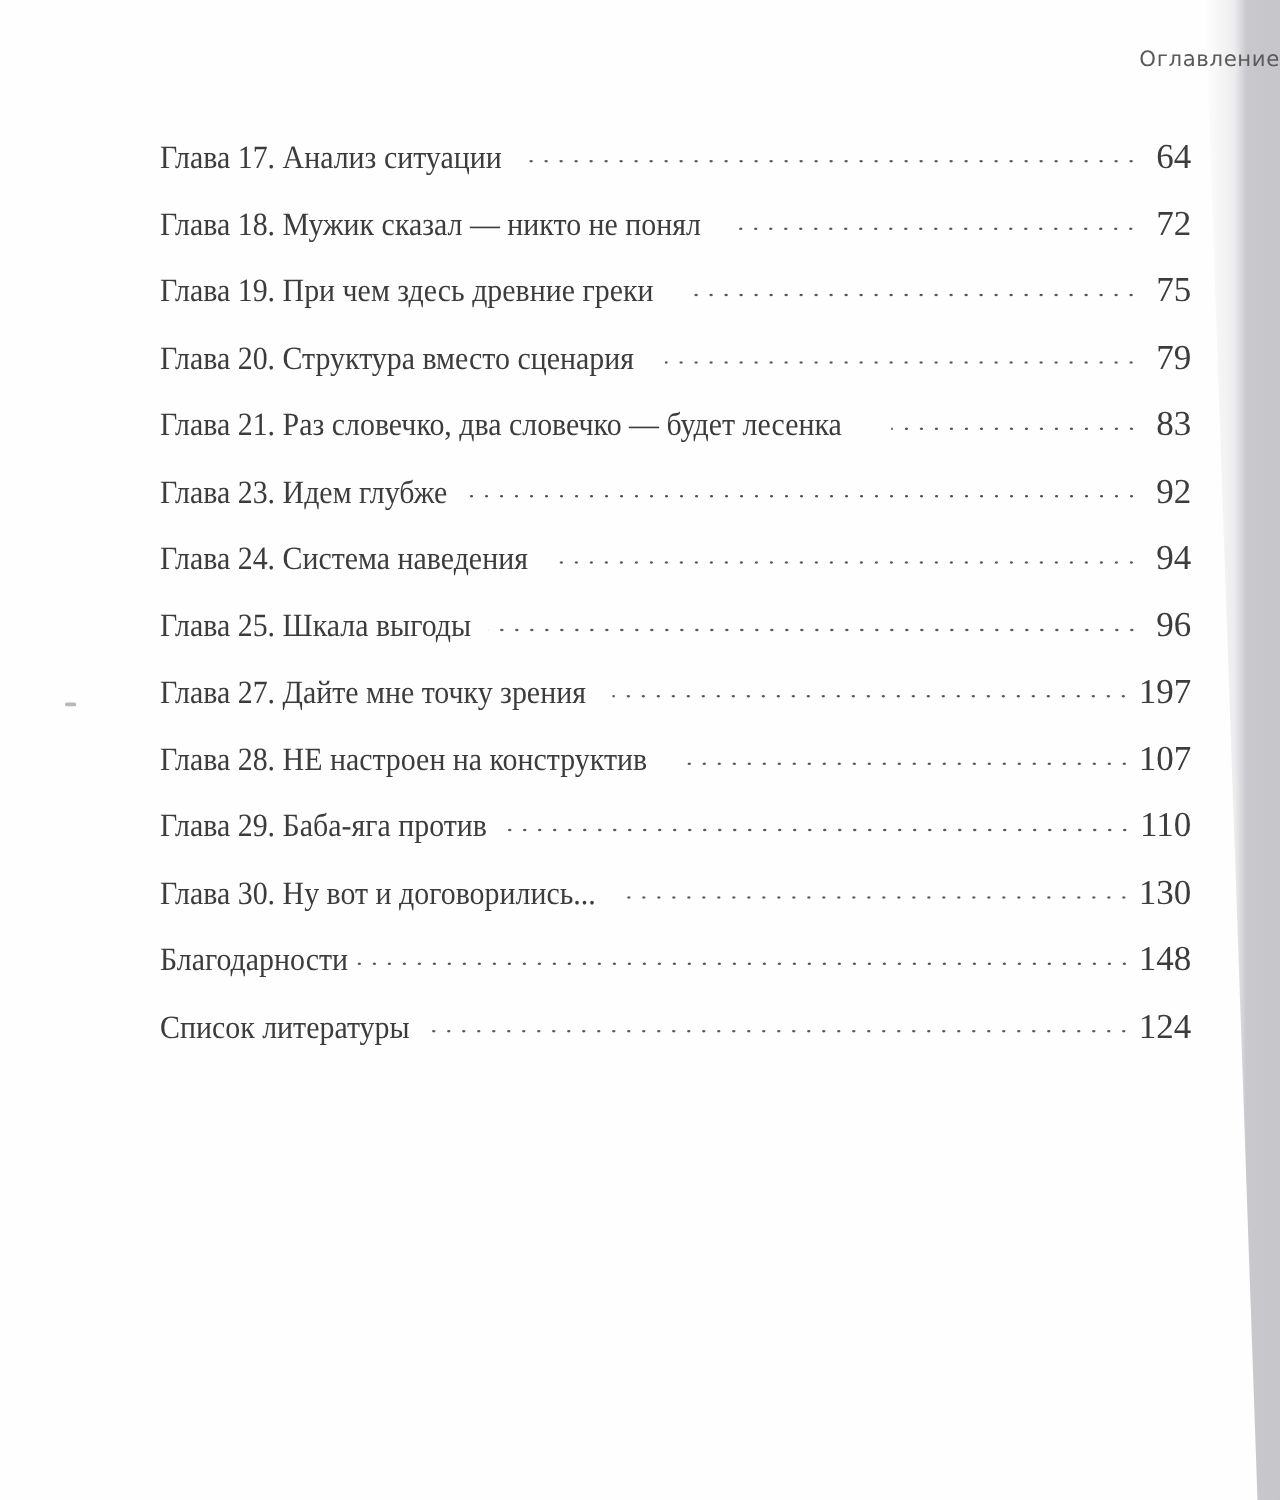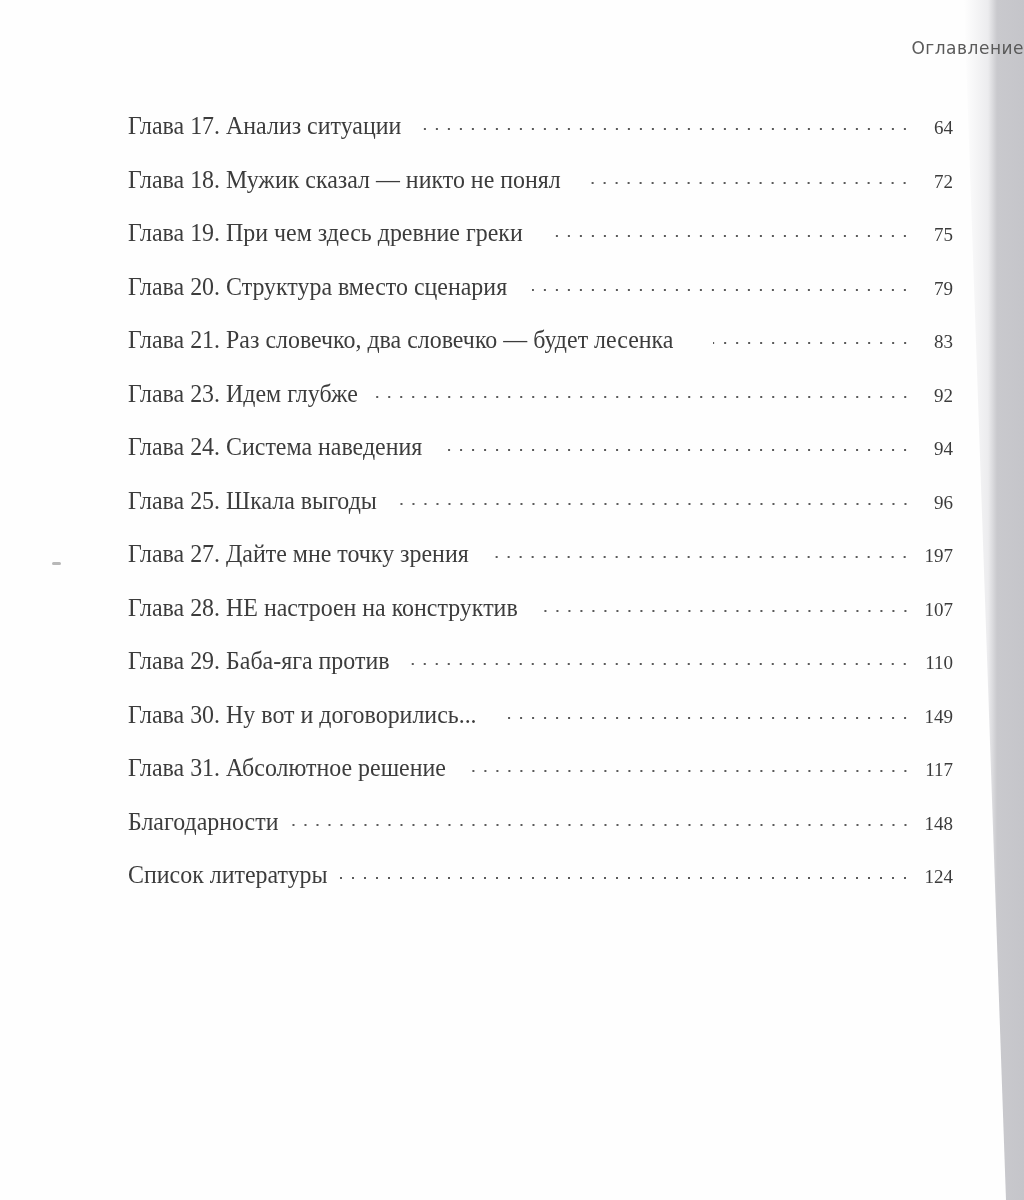--- a/index.html
+++ b/index.html
@@ -69,21 +69,21 @@
       background-repeat: repeat-x;
       background-position: right center;
       align-self: baseline;
       position: relative;
       top: -4px;
     }
     .toc-page {
       white-space: nowrap;
       min-width: 36px;
       text-align: right;
-      font-size: 19px;
+      font-size: 28px;
     }
     .speck {
       position: absolute;
       left: 52px;
       top: 562px;
       width: 9px;
       height: 3px;
       background: #b8b8b8;
       border-radius: 2px;
     }
@@ -149,26 +149,21 @@
       <span class="toc-page">107</span>
     </div>
     <div class="toc-row">
       <span class="toc-title">Глава 29. Баба-яга против</span>
       <span class="toc-leader"></span>
       <span class="toc-page">110</span>
     </div>
     <div class="toc-row">
       <span class="toc-title">Глава 30. Ну вот и договорились...</span>
       <span class="toc-leader"></span>
-      <span class="toc-page">149</span>
-    </div>
-    <div class="toc-row">
-      <span class="toc-title">Глава 31. Абсолютное решение</span>
-      <span class="toc-leader"></span>
-      <span class="toc-page">117</span>
+      <span class="toc-page">130</span>
     </div>
     <div class="toc-row">
       <span class="toc-title">Благодарности</span>
       <span class="toc-leader"></span>
       <span class="toc-page">148</span>
     </div>
     <div class="toc-row">
       <span class="toc-title">Список литературы</span>
       <span class="toc-leader"></span>
       <span class="toc-page">124</span>

